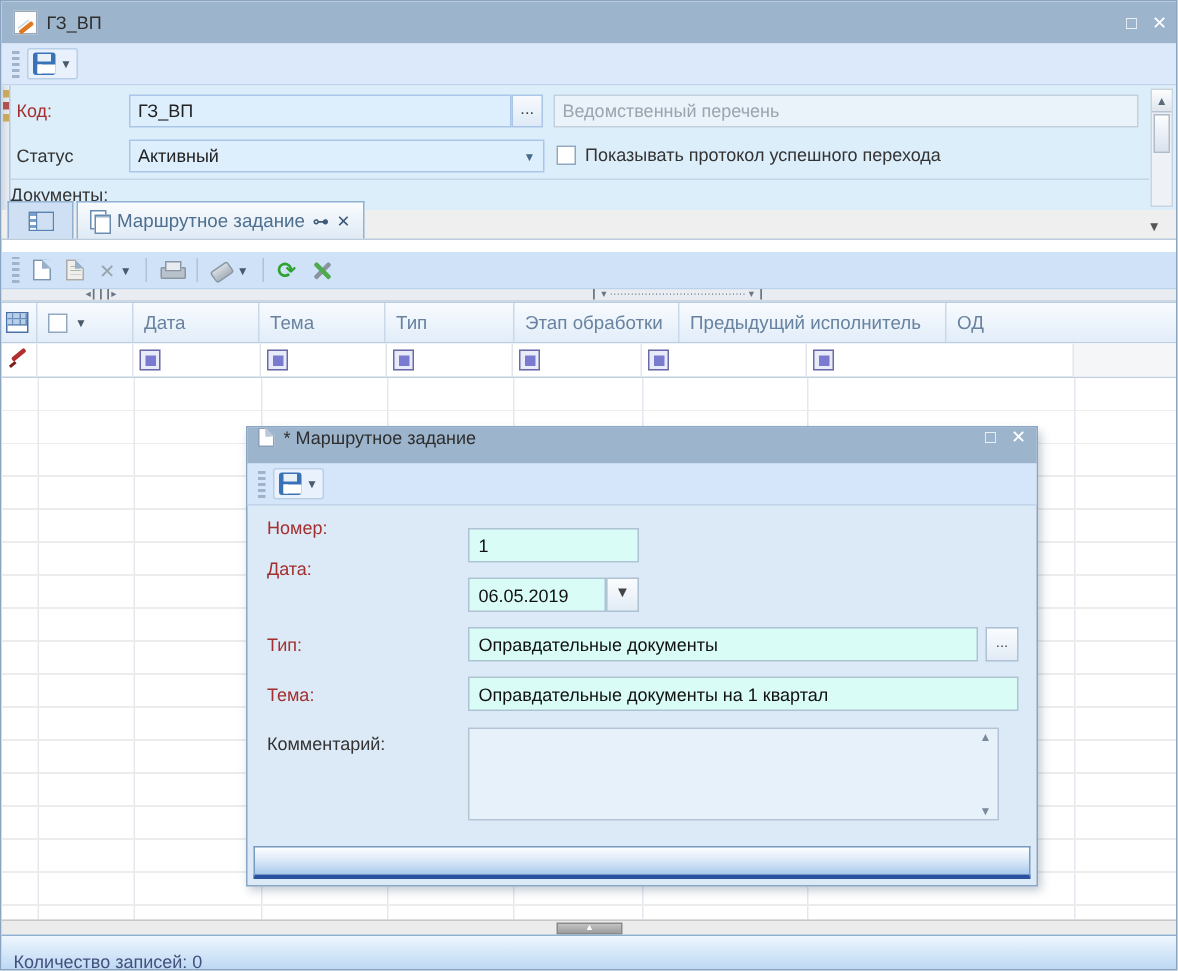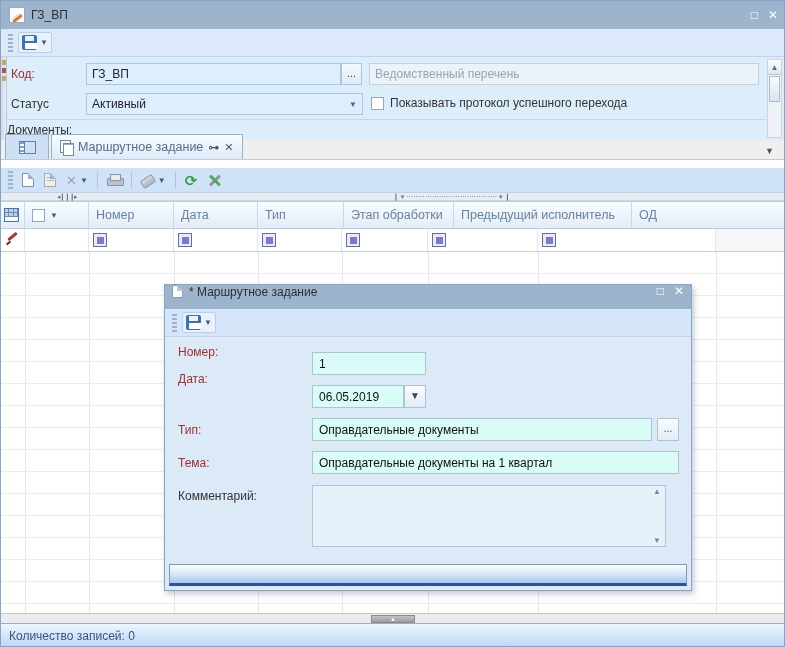--- a/index.html
+++ b/index.html
@@ -117,21 +117,21 @@
     background-repeat:repeat, no-repeat,no-repeat,no-repeat,no-repeat,no-repeat,no-repeat,no-repeat,no-repeat;
     background-position:0 0, 24px 0,88px 0,173px 0,257px 0,341px 0,427px 0,537px 0,715px 0;
     background-size:auto, 1px 100%,1px 100%,1px 100%,1px 100%,1px 100%,1px 100%,1px 100%,1px 100%;
   }
   
   .bottomstrip { position:absolute; left:0; top:612px; width:785px; height:10px; background:#ececec; border-top:1px solid #c8c8c8; }
   .expander { position:absolute; left:370px; top:1px; width:44px; height:8px; background:linear-gradient(#c2c2c2,#9e9e9e);
     border:1px solid #8a8a8a; color:#fff; font-size:6px; text-align:center; line-height:7px; }
   .statusbar { position:absolute; left:0; top:622px; width:785px; height:25px;
     background:linear-gradient(#eef6fe,#b9d6f3); border-top:1px solid #8fb0d0;
-    display:flex; align-items:center; padding:0 8px; color:#44507c; font-size:12px; }
+    display:flex; align-items:flex-end; padding:0 8px; color:#44507c; font-size:12px; }
   
   .modal { position:absolute; left:163px; top:283px; width:528px; height:307px;
     background:#dce9f6; border:1px solid #8aa6c4; box-shadow:2px 3px 6px rgba(80,100,130,.35); }
   .modal .mtitle { height:24px; background:#9db4cd; display:flex; gap:6px; padding:0 7px; }
   .modal .mtitle .mtext { color:#2e2e2e; font-size:12px; }
   .ic-page-sm { width:11px; height:13px; background:#fff; border:1px solid #8aa0b8; position:relative; }
   .ic-page-sm::after { content:""; position:absolute; right:-1px; top:-1px; border:3px solid #9db4cd; border-left-color:#b8c8d8; border-bottom-color:#b8c8d8; }
   .modal .mtoolbar { height:28px; background:#d6e6fa; border-bottom:1px solid #c2d4ea; display:flex; align-items:center; padding:0 4px; gap:2px; }
   .mbody { position:relative; height:227px; }
   .m-label { position:absolute; left:13px; font-size:12px; }
@@ -253,22 +253,22 @@
         <i></i>
         <i></i>
         <i></i>
         <i></i>
       </span>
   </div>
   <div class="hcell cbx" style="width:64px;">
     <span class="chkbox"></span>
     <span style="font-size:8px; color:#4a5a6a;">▼</span>
   </div>
-  <div class="hcell" style="width:85px;">Номер</div>
   <div class="hcell" style="width:84px;">Дата</div>
+  <div class="hcell" style="width:84px;">Тема</div>
   <div class="hcell" style="width:86px;">Тип</div>
   <div class="hcell" style="width:110px;">Этап обработки</div>
   <div class="hcell" style="width:178px;">Предыдущий исполнитель</div>
   <div class="hcell" style="flex:1;">ОД</div>
 </div>
 
 <div class="filterrow">
   <div class="fcell" style="width:24px;">
     <span class="ic-redpin"></span>
   </div>

